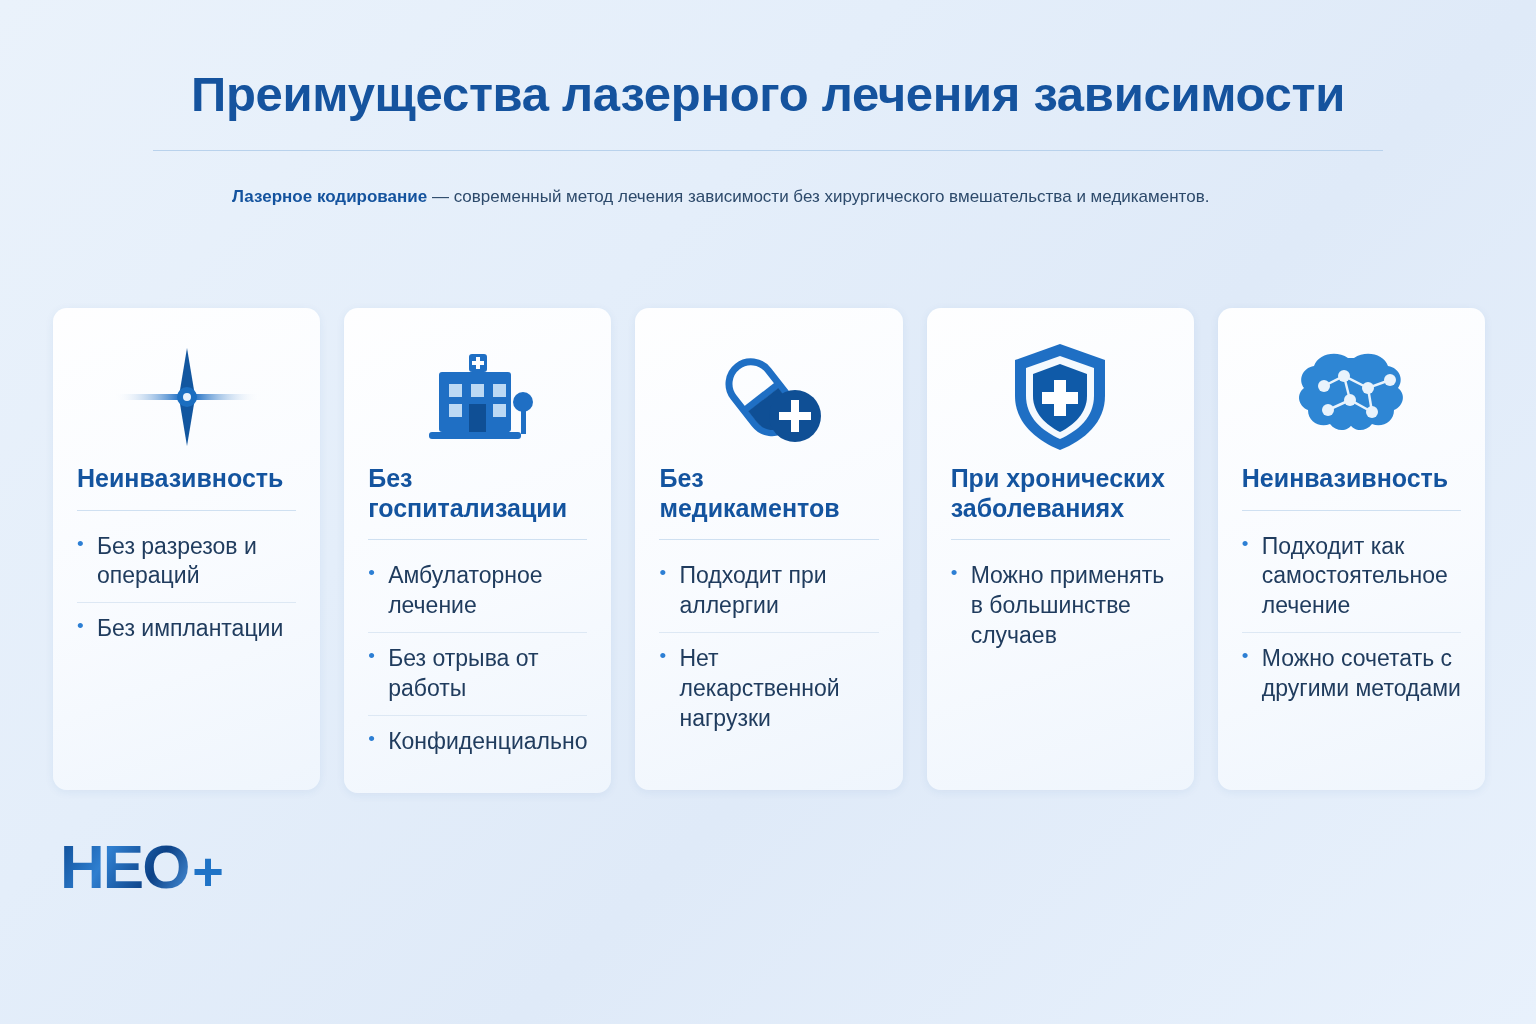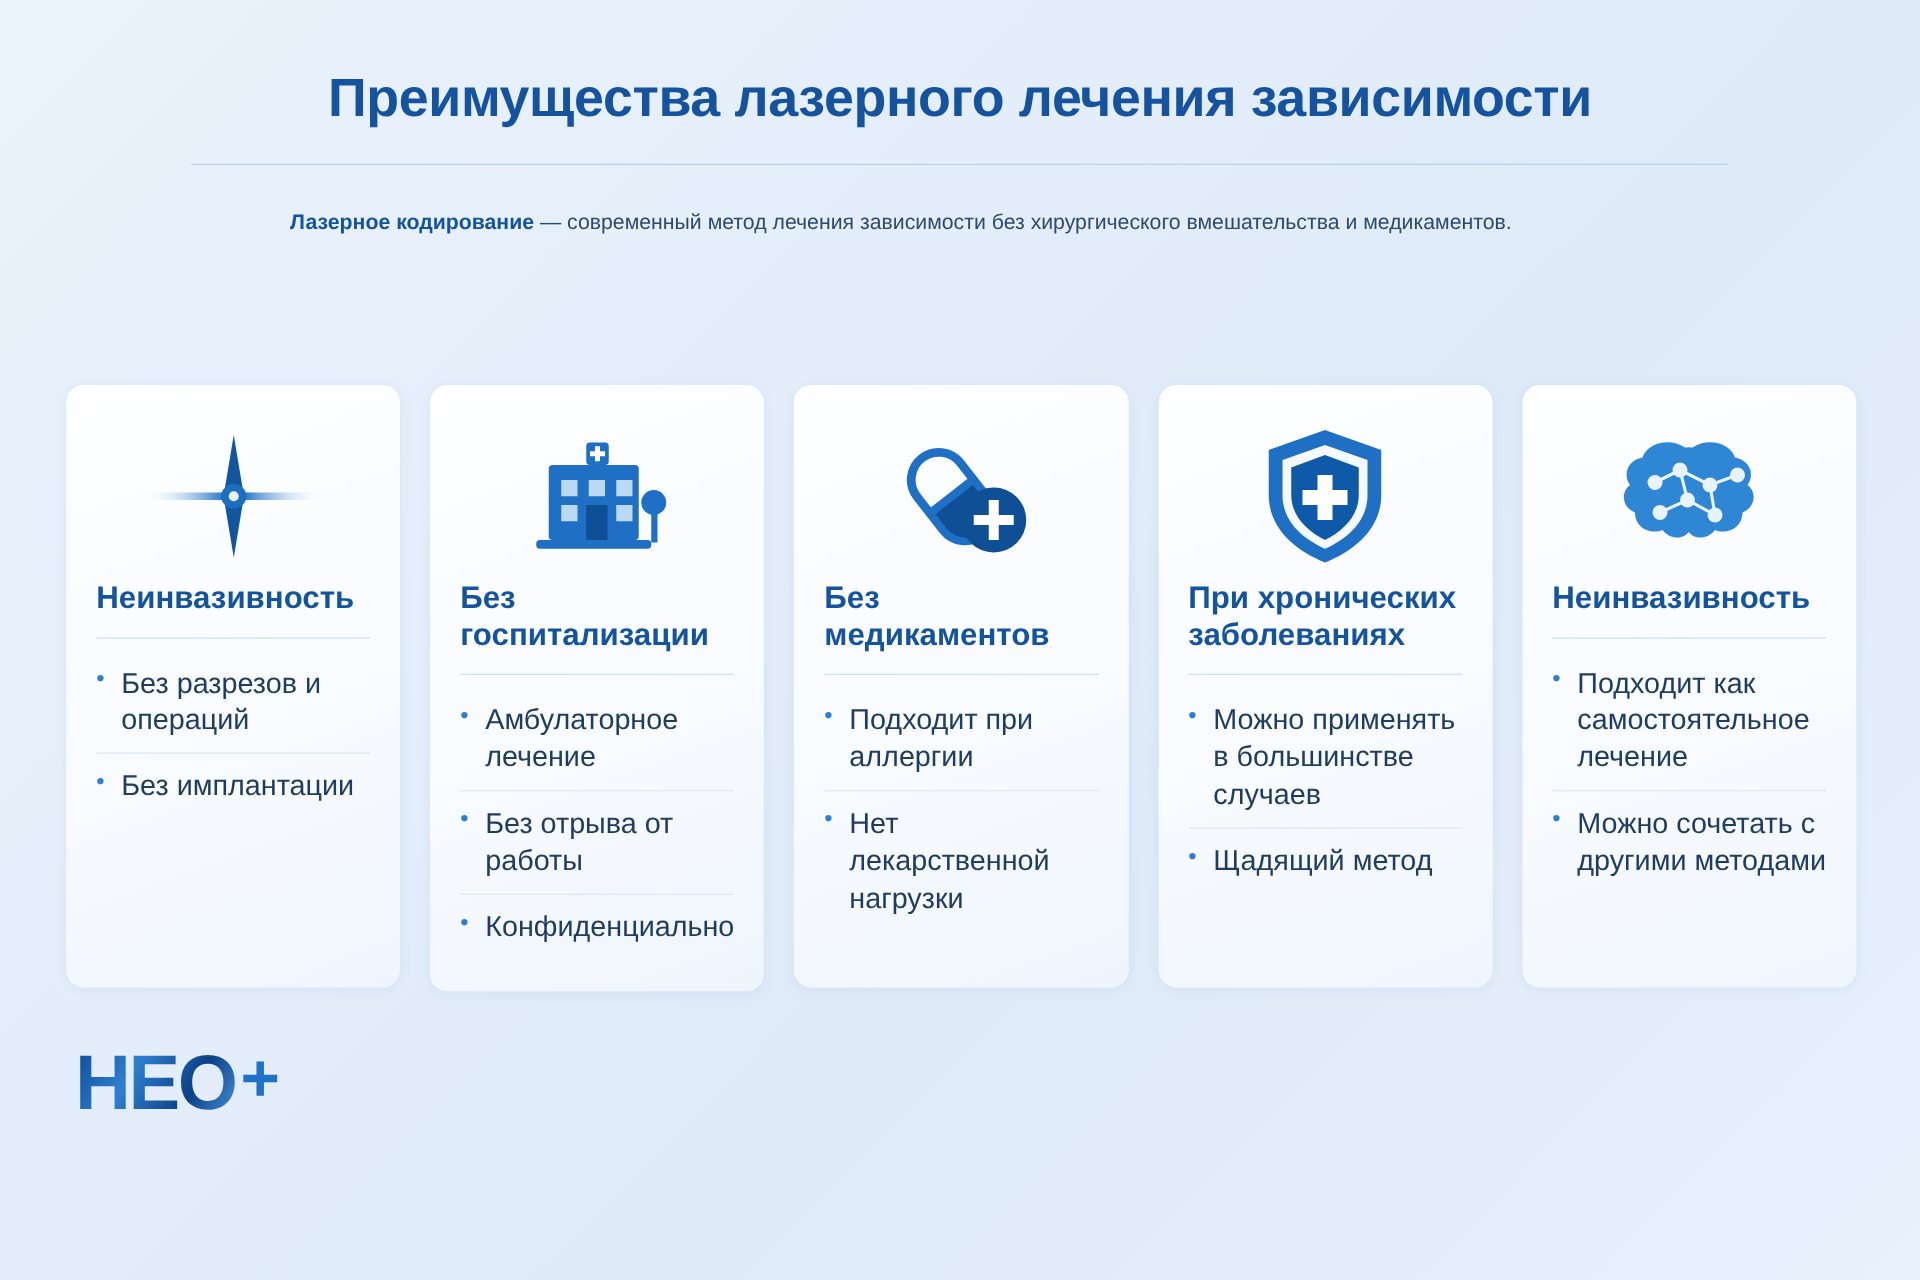--- a/index.html
+++ b/index.html
@@ -20,26 +20,26 @@
     height: 1024px;
     box-sizing: border-box;
   }
 
   
   .header {
     padding-top: 56px;
     text-align: center;
   }
   .title {
-    font-size: 43px;
+    font-size: 49px;
     font-weight: bold;
     color: #15539e;
     letter-spacing: -0.3px;
     line-height: 1.1;
-    margin: 0;
+    margin: 12px;
   }
   .title-rule {
     width: 1230px;
     height: 1px;
     background: #b9d2ec;
     margin: 28px auto 0 auto;
   }
 
   
   .intro {
@@ -119,21 +119,21 @@
     font-size: 19px;
     line-height: 1.3;
   }
 
   
   .logo {
     position: absolute;
     left: 60px;
     top: 836px;
     display: flex;
-    align-items: flex-start;
+    align-items: flex-end;
   }
   .logo-text {
     font-size: 62px;
     font-weight: bold;
     letter-spacing: -2px;
     background: linear-gradient(120deg, #0d4b94 0%, #2f7fd0 35%, #0c4186 70%, #4a93dd 100%);
     -webkit-background-clip: text;
     background-clip: text;
     color: transparent;
     line-height: 1;
@@ -252,21 +252,20 @@
           <path d="M75 18 L109 30 V58 C109 79 93 93 75 101 C57 93 41 79 41 58 V30 Z" fill="#f4f9fe"></path>
           <path d="M75 26 L102 36 V58 C102 75 89 87 75 94 C61 87 48 75 48 58 V36 Z" fill="#0f5aa8"></path>
           <rect x="69" y="42" width="12" height="36" fill="#ffffff"></rect>
           <rect x="57" y="54" width="36" height="12" fill="#ffffff"></rect>
         </svg>
       </div>
       <div class="card-title">При хронических заболеваниях</div>
       <div class="card-title-rule"></div>
       <ul class="bullets">
         <li>Можно применять в большинстве случаев</li>
-        <li>Щадящий метод</li>
       </ul>
     </div>
 
     <div class="card">
       <div class="card-icon">
         <svg width="150" height="110" viewBox="0 0 150 110" aria-hidden="true">
           <path d="M72 16 c-12 -8 -30 -4 -34 8 c-12 2 -16 14 -10 22 c-8 6 -6 18 4 22 c0 12 12 18 22 14 c6 8 18 8 22 0 V16 Z" fill="#2e86d4"></path>
           <path d="M78 16 c12 -8 30 -4 34 8 c12 2 16 14 10 22 c8 6 6 18 -4 22 c0 12 -12 18 -22 14 c-6 8 -18 8 -22 0 V16 Z" fill="#2e86d4"></path>
           <g stroke="#e9f3fc" stroke-width="2.5" fill="none">
             <path d="M48 44 L68 34 L92 46 L114 38"></path>

